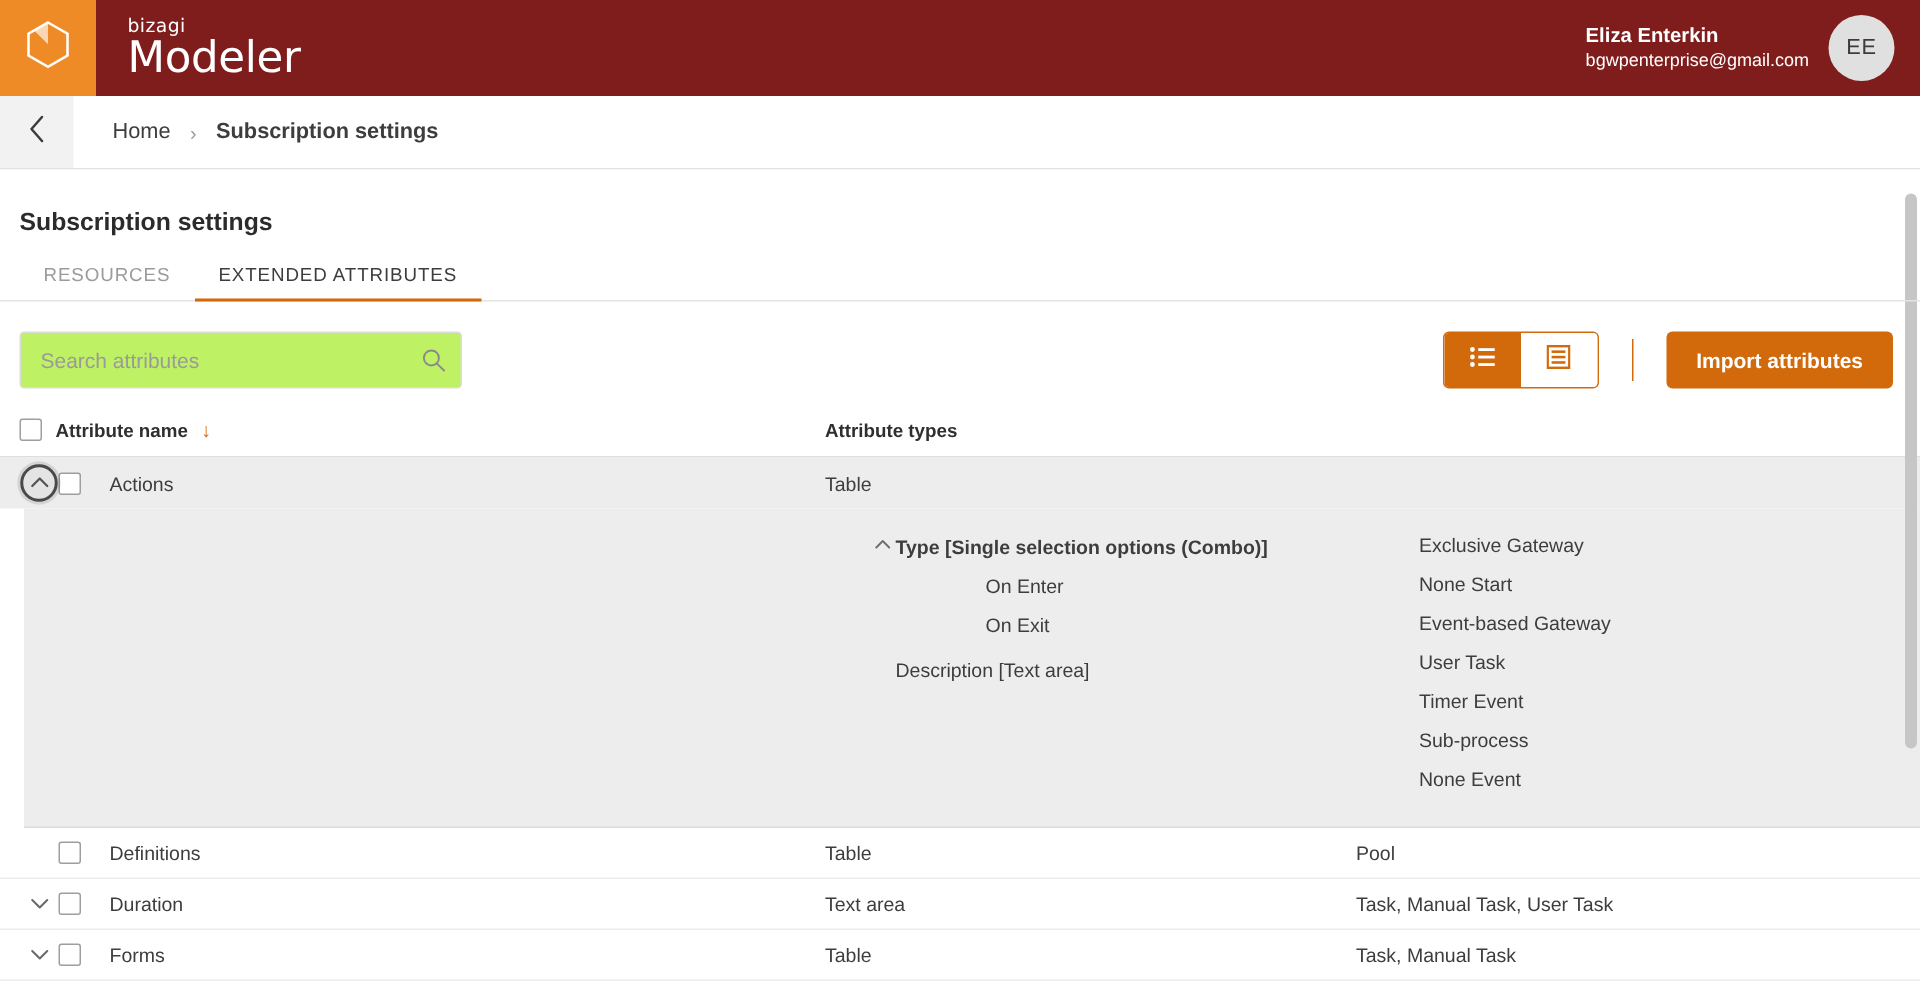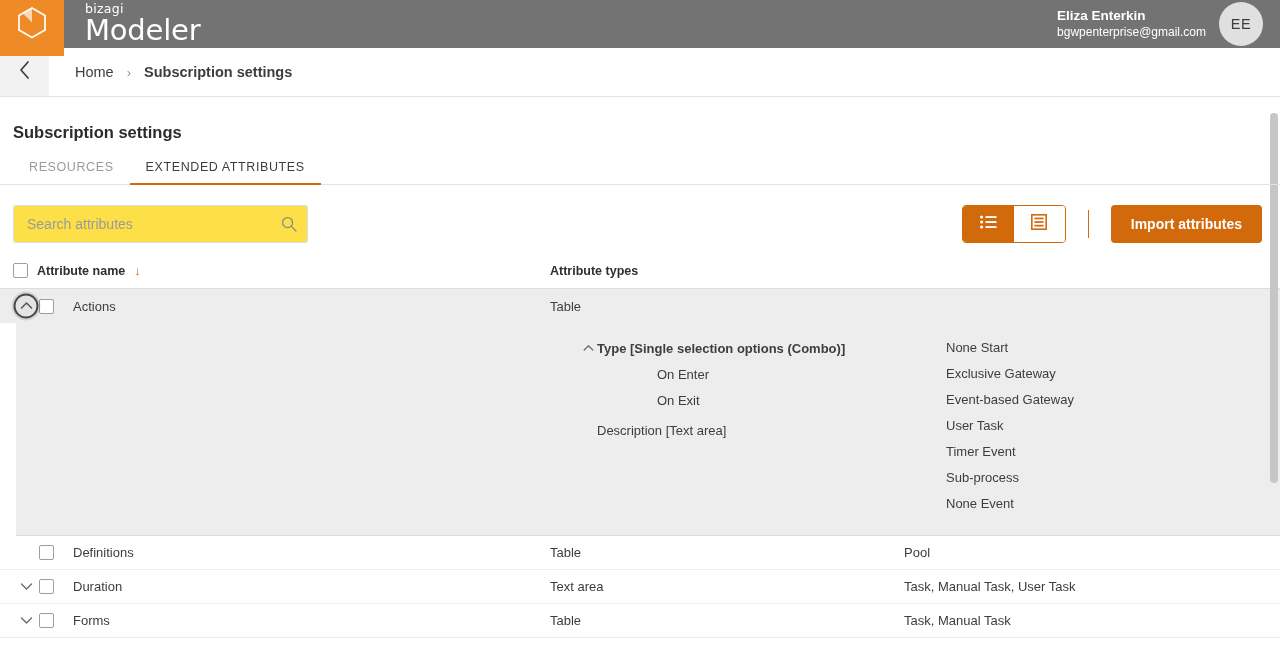--- a/index.html
+++ b/index.html
@@ -9,22 +9,22 @@
     height: 657px;
     overflow: hidden;
     background: #ffffff;
     font-family: "Liberation Sans", sans-serif;
     color: #333333;
   }
 
   
   .app-header {
     position: relative;
-    height: 48px;
-    background: #737373;
+    height: 64px;
+    background: #7f1d1d;
     display: flex;
     align-items: center;
   }
   .logo-block {
     width: 64px;
     height: 64px;
     background: #ef8b27;
     display: flex;
     align-items: center;
     justify-content: center;
@@ -161,21 +161,21 @@
   .search-input {
     width: 100%;
     height: 100%;
     border: 1px solid #dcdcdc;
     border-radius: 3px;
     padding: 0 36px 0 13px;
     font-size: 14px;
     font-family: "Liberation Sans", sans-serif;
     color: #555;
     outline: none;
-    background: #fde047;
+    background: #bef264;
   }
   .search-input::placeholder { color: #9a9a9a; }
   .search-icon {
     position: absolute;
     right: 11px;
     top: 50%;
     transform: translateY(-50%);
     cursor: pointer;
     line-height: 0;
   }
@@ -491,22 +491,22 @@
           <span class="sub-spacer-60"></span>
           <span>On Exit</span>
         </div>
         <div class="detail-row-gap"></div>
         <div class="sub-line">
           <span class="sub-gap"></span>
           <span>Description [Text area]</span>
         </div>
       </div>
       <div class="detail-right">
+        <div class="elem-line">Exclusive Gateway</div>
         <div class="elem-line">None Start</div>
-        <div class="elem-line">Exclusive Gateway</div>
         <div class="elem-line">Event-based Gateway</div>
         <div class="elem-line">User Task</div>
         <div class="elem-line">Timer Event</div>
         <div class="elem-line">Sub-process</div>
         <div class="elem-line">None Event</div>
       </div>
     </div>
 
     <div class="row">
       <div class="row-toggle"></div>

